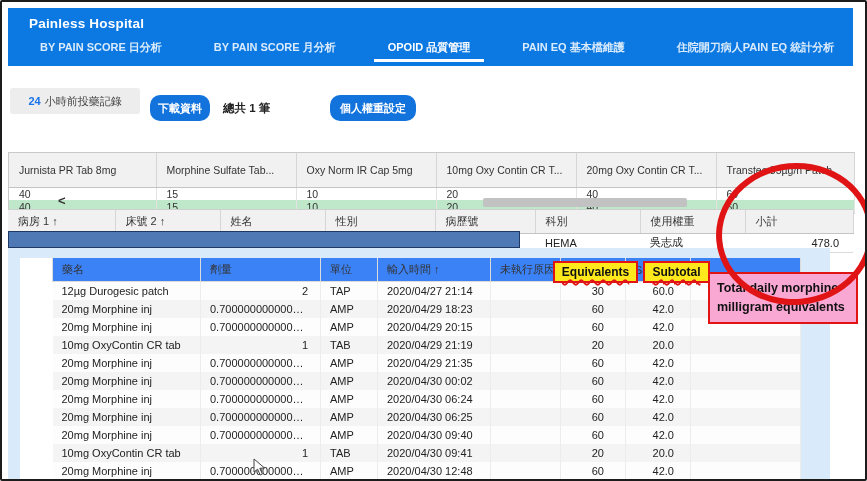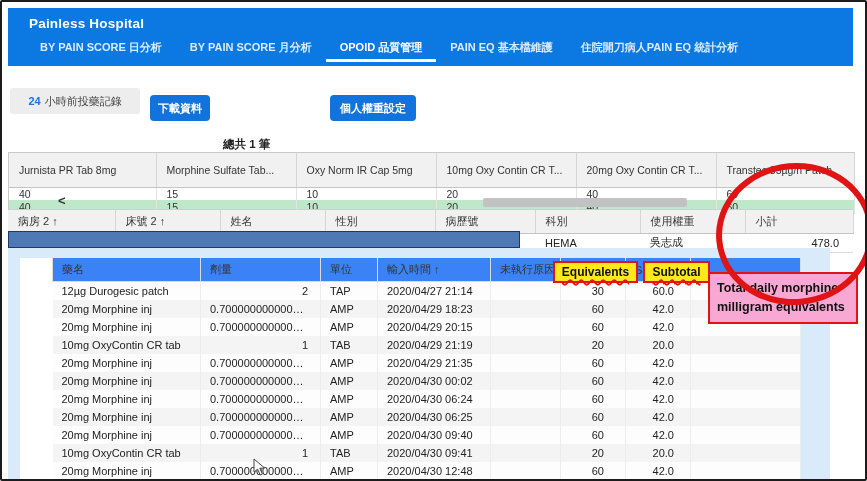--- a/index.html
+++ b/index.html
@@ -2,32 +2,32 @@
 <html><head>
 <meta charset="utf-8">
 <style>
   html,body{margin:0;padding:0;background:#fff;font-family:"Liberation Sans",sans-serif;}
   .frame{position:relative;width:867px;height:481px;box-sizing:border-box;border:2px solid #1c1c1c;border-radius:2px;background:#fff;overflow:hidden;}
   .abs{position:absolute;}
 
   
   .appbar{left:6px;top:6px;width:845px;height:58px;background:#0c79e3;}
   .app-title{position:absolute;left:21px;top:8px;color:#fff;font-size:13.5px;font-weight:bold;letter-spacing:.2px;}
-  .tabs{position:absolute;left:18px;bottom:4px;display:flex;align-items:flex-end;}
+  .tabs{position:absolute;left:18px;bottom:4px;display:flex;align-items:flex-end;gap:24px;}
   .tab{color:rgba(255,255,255,.85);font-size:11px;font-weight:bold;padding:0 14px 7px 14px;cursor:pointer;white-space:nowrap;}
   .tab.active{color:#fff;border-bottom:3px solid #fff;padding-bottom:4px;}
 
   
   .chip{left:8px;top:86px;width:130px;height:26px;background:#ededed;border-radius:3px;display:flex;align-items:center;justify-content:center;font-size:11px;color:#444;}
   .chip b{color:#1a73e8;font-weight:bold;margin-right:4px;}
-  .btn{background:#1273dd;color:#fff;font-size:11px;font-weight:bold;border:none;border-radius:4px;display:flex;align-items:center;justify-content:center;cursor:pointer;font-family:inherit;}
+  .btn{background:#1273dd;color:#fff;font-size:11px;font-weight:bold;border:none;border-radius:10px;display:flex;align-items:center;justify-content:center;cursor:pointer;font-family:inherit;}
   .btn-download{left:148px;top:93px;width:60px;height:26px;}
   .btn-weight{left:328px;top:93px;width:86px;height:26px;}
   .btn-add{left:8px;top:121px;width:84px;height:26px;}
-  .total-count{left:221px;top:99px;font-size:11.5px;font-weight:bold;color:#222;margin-top:36px;}
+  .total-count{left:221px;top:99px;font-size:11.5px;font-weight:bold;color:#222;}
 
   
   table{border-collapse:collapse;table-layout:fixed;width:100%;}
   th,td{overflow:hidden;white-space:nowrap;text-overflow:ellipsis;box-sizing:border-box;}
 
   
   .summary-wrap{left:6px;top:150px;width:845px;border:1px solid #c9c9c9;}
   .summary-wrap th{background:#f1f1f1;border-right:1px solid #d6d6d6;border-bottom:1px solid #c4c4c4;font-weight:normal;color:#333;font-size:10.5px;text-align:left;padding:3px 0 3px 10px;height:34px;}
   .summary-wrap td{font-size:10.5px;color:#333;padding:0 0 0 10px;height:13px;border-right:1px solid #e3e3e3;}
   .summary-wrap tr.green td{background:#bfe8ca;}
@@ -139,21 +139,21 @@
           <col style="width: 105px;">
           <col style="width: 105px;">
           <col style="width: 110px;">
           <col style="width: 100px;">
           <col style="width: 105px;">
           <col style="width: 105px;">
           <col style="width: 108px;">
         </colgroup>
         <thead>
           <tr>
-            <th>病房 2 ↑</th>
+            <th>病房 1 ↑</th>
             <th>床號 2 ↑</th>
             <th>姓名</th>
             <th>性別</th>
             <th>病歷號</th>
             <th>科別</th>
             <th>使用權重</th>
             <th>小計</th>
           </tr>
         </thead>
         <tbody>

